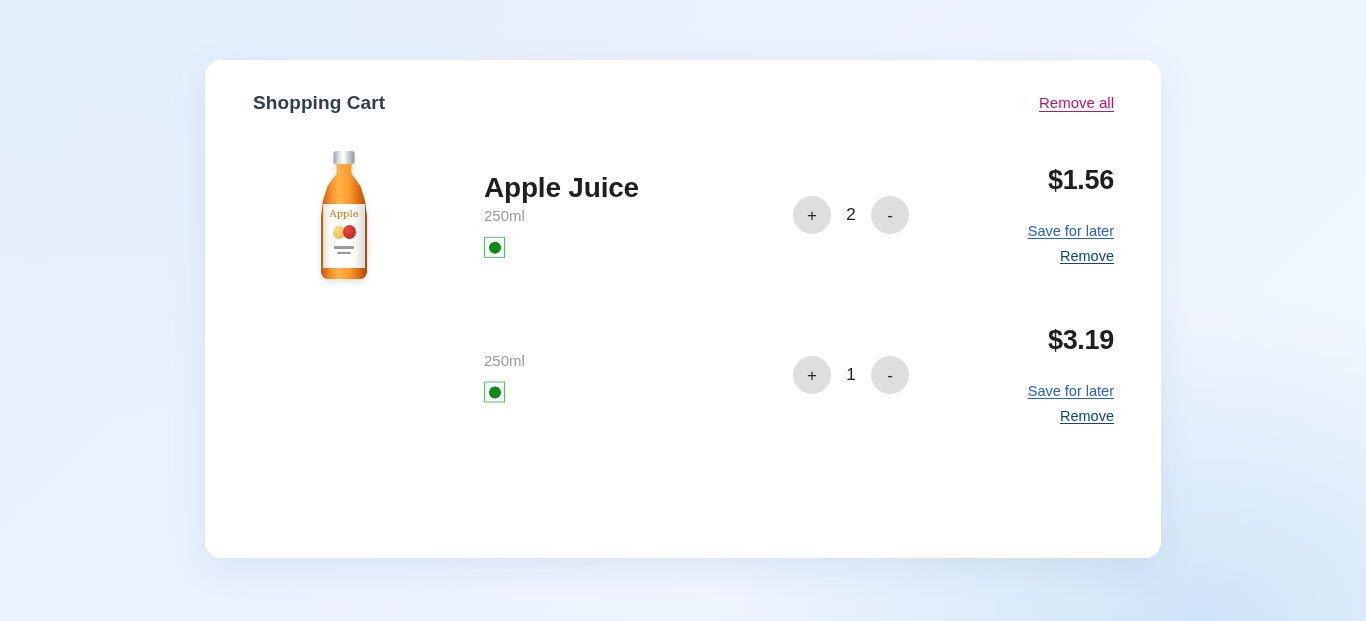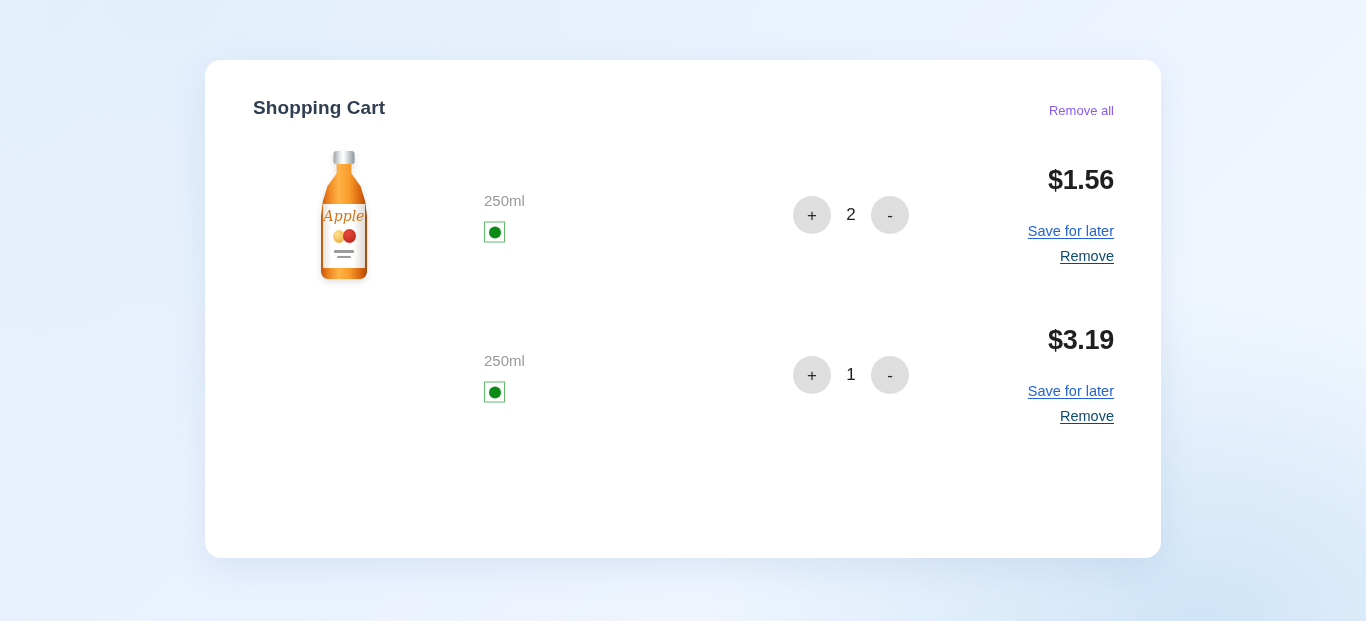--- a/index.html
+++ b/index.html
@@ -32,35 +32,36 @@
   }
 
   
   .cart-header {
     position: absolute;
     left: 48px;
     top: 27px;
     right: 47px;
     height: 30px;
     display: flex;
-    align-items: flex-end;
+    align-items: center;
     justify-content: space-between;
   }
 
   .cart-title {
     font-size: 19px;
     font-weight: bold;
     color: #2f3e50;
     letter-spacing: 0.1px;
     line-height: 1;
   }
 
   .remove-all-link {
-    font-size: 13px;
-    color: #8b5cf6;
+    font-size: 15px;
+    color: #be185d;
+    text-decoration: underline;
     text-underline-offset: 3px;
     cursor: pointer;
     line-height: 1;
   }
 
   
   .items-list {
     position: absolute;
     left: 0;
     top: 75px;
@@ -127,22 +128,21 @@
     background: linear-gradient(to right, #e7e3de 0%, #ffffff 20%, #ffffff 72%, #ded9d3 100%);
     display: flex;
     flex-direction: column;
     align-items: center;
     justify-content: flex-start;
     padding-top: 5px;
     overflow: hidden;
   }
   .label-brand {
     font-family: "DejaVu Serif", serif;
-    font-style: italic;
-    font-size: 14px;
+    font-size: 10px;
     line-height: 1;
     color: #4a4a4a;
   }
   .label-brand.apple { color: #d2731a; }
   .label-brand.grapes { color: #43306d; }
   .label-fruit {
     margin-top: 3px;
     width: 26px;
     height: 20px;
     display: flex;
@@ -304,20 +304,21 @@
             </div>
             <div class="label-lines">
               <div class="label-line"></div>
               <div class="label-line short"></div>
             </div>
           </div>
         </div>
       </div>
 
       <div class="item-info">
+        <div class="item-name">Apple Juice</div>
         <div class="item-volume">250ml</div>
         <div class="veg-mark">
           <div class="veg-dot"></div>
         </div>
       </div>
 
       <div class="qty-control">
         <button class="qty-btn">+</button>
         <div class="qty-value">2</div>
         <button class="qty-btn">-</button>

